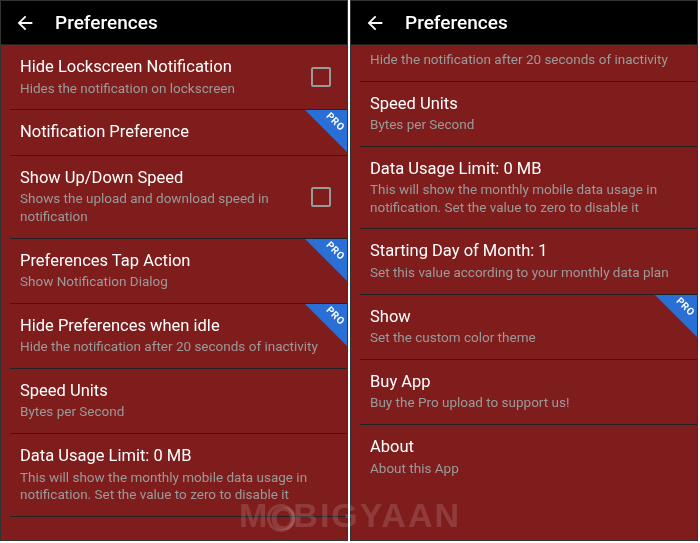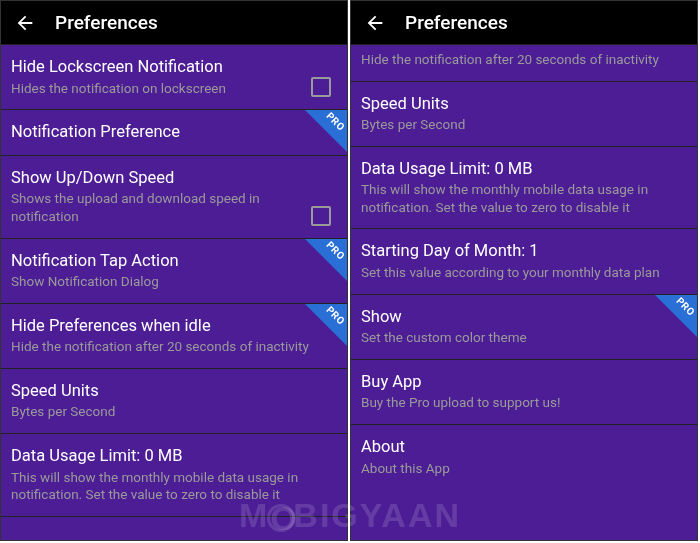--- a/index.html
+++ b/index.html
@@ -8,21 +8,21 @@
     height: 543px;
     background: #fff;
     font-family: Roboto, "Helvetica Neue", Arial, sans-serif;
     display: flex;
     overflow: hidden;
     position: relative;
   }
   .screen {
     width: 348px;
     height: 541px;
-    background: #4c1d95;
+    background: #7f1d1d;
     color: #fff;
     display: flex;
     flex-direction: column;
     border: 1px solid #333;
     position: relative;
     overflow: hidden;
   }
   .screen + .screen { margin-left: 2px; }
   .appbar {
     height: 44px;
@@ -48,21 +48,22 @@
   }
   .list {
     flex: 1;
     overflow-y: hidden;
   }
   .item {
     padding: 12px 16px 12px 10px;
     border-bottom: 1px solid #222;
     position: relative;
     display: flex;
-    align-items: flex-end;
+    align-items: center;
+    margin-left: 9px;
   }
   .item-text { flex: 1; min-width: 0; }
   .item-title {
     font-size: 16.5px;
     font-weight: 400;
     color: #fff;
     line-height: 1.25;
   }
   .item-sub {
     font-size: 13.5px;
@@ -159,21 +160,21 @@
     <div class="item">
       <div class="item-text">
         <div class="item-title">Show Up/Down Speed</div>
         <div class="item-sub">Shows the upload and download speed in notification</div>
       </div>
       <div class="checkbox"></div>
     </div>
 
     <div class="item">
       <div class="item-text">
-        <div class="item-title">Notification Tap Action</div>
+        <div class="item-title">Preferences Tap Action</div>
         <div class="item-sub">Show Notification Dialog</div>
       </div>
       <div class="pro-ribbon" data-label="PRO"></div>
     </div>
 
     <div class="item">
       <div class="item-text">
         <div class="item-title">Hide Preferences when idle</div>
         <div class="item-sub">Hide the notification after 20 seconds of inactivity</div>
       </div>

